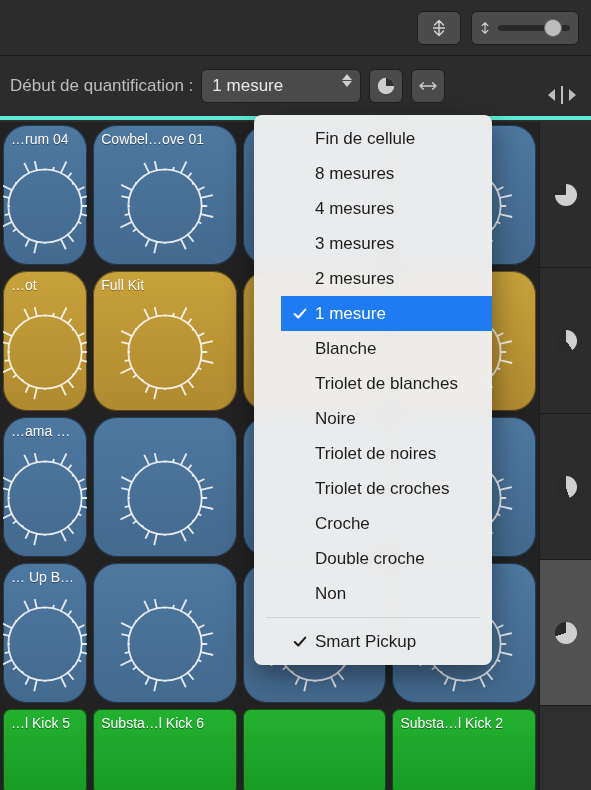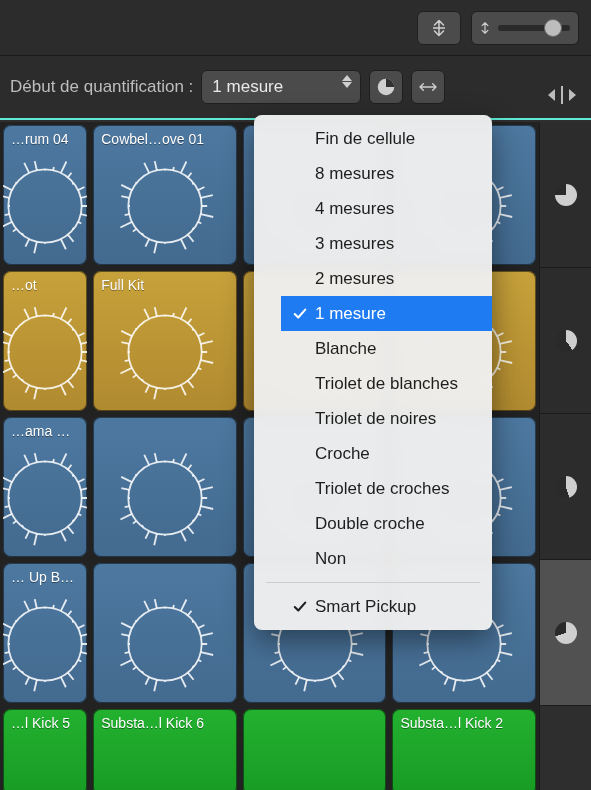--- a/index.html
+++ b/index.html
@@ -16,21 +16,21 @@
       width: 44px; height: 34px; display: flex; align-items: center; justify-content: center;
       color: #cfcfcf; cursor: pointer;
     }
     .tool-btn svg { stroke: #cfcfcf; }
     .vol-wrap { display: flex; align-items: center; gap: 6px; background: #4b4b4b; border: 1px solid #1f1f1f; border-radius: 6px; padding: 0 8px 0 6px; height: 34px; }
     .vol-track { width: 72px; height: 6px; background: #2a2a2a; border-radius: 3px; position: relative; }
     .vol-thumb { position: absolute; top: -6px; left: 46px; width: 18px; height: 18px; border-radius: 9px; background: #bdbdbd; border: 1px solid #6a6a6a; }
 
     .toolbar-main {
       height: 64px; display: flex; align-items: center; gap: 8px; padding: 0 10px;
-      border-bottom: 2px solid #5eead4; background: #2c2c2c;
+      border-bottom: 4px solid #5eead4; background: #2c2c2c;
     }
     .label { color: #bdbdbd; font-size: 17px; white-space: nowrap; }
     .popup {
       background: #4b4b4b; border: 1px solid #1f1f1f; border-radius: 6px; height: 34px;
       display: flex; align-items: center; padding: 0 24px 0 10px; color: #e8e8e8; font-size: 17px;
       position: relative; min-width: 160px; cursor: pointer;
     }
     .popup .steppers { position: absolute; right: 6px; top: 4px; width: 12px; display: flex; flex-direction: column; gap: 1px; }
     .popup .steppers .tri { width: 0; height: 0; border-left: 5px solid transparent; border-right: 5px solid transparent; }
     .popup .steppers .up { border-bottom: 6px solid #cfcfcf; }
@@ -61,22 +61,22 @@
       position: absolute; left: 0; top: 122px; right: 52px; bottom: 0; overflow: hidden;
       background: #222;
     }
     .grid-row { display: flex; gap: 6px; padding: 3px 3px; }
     .cell {
       width: 150px; height: 140px; border-radius: 8px; position: relative; overflow: hidden;
       box-shadow: inset 0 0 0 1px rgba(0,0,0,0.5);
       display: flex; flex-direction: column; align-items: center;
     }
     .cell.first { width: 88px; }
-    .cell.blue { background: linear-gradient(#4d78a0, #436a8f); }
-    .cell.yellow { background: linear-gradient(#c7a13a, #b08a2f); }
+    .cell.blue { background: linear-gradient(#4d78a0, #436a8f); border-radius: 24px; }
+    .cell.yellow { background: linear-gradient(#c7a13a, #b08a2f); border-radius: 24px; }
     .cell.green { background: linear-gradient(#23b12f, #189b24); }
     .cell .title {
       width: 100%; padding: 6px 8px 0; font-size: 14px; color: #fff; text-shadow: 0 1px 0 rgba(0,0,0,0.4);
       white-space: nowrap; overflow: hidden; text-overflow: ellipsis;
     }
     .wave {
       position: absolute; left: 50%; top: 58%; transform: translate(-50%, -50%);
       width: 110px; height: 110px;
     }
     .cell.green { height: 86px; }
@@ -761,27 +761,30 @@
       </svg>
       <span>1 mesure</span>
     </div>
     <div class="item">
       <span>Blanche</span>
     </div>
     <div class="item">
       <span>Triolet de blanches</span>
     </div>
     <div class="item">
+      <span>Noire</span>
+    </div>
+    <div class="item">
       <span>Triolet de noires</span>
     </div>
     <div class="item">
+      <span>Triolet de croches</span>
+    </div>
+    <div class="item">
       <span>Croche</span>
-    </div>
-    <div class="item">
-      <span>Triolet de croches</span>
     </div>
     <div class="item">
       <span>Double croche</span>
     </div>
     <div class="item">
       <span>Non</span>
     </div>
     <div class="divider"></div>
     <div class="item">
       <svg class="check" viewBox="0 0 16 16">

